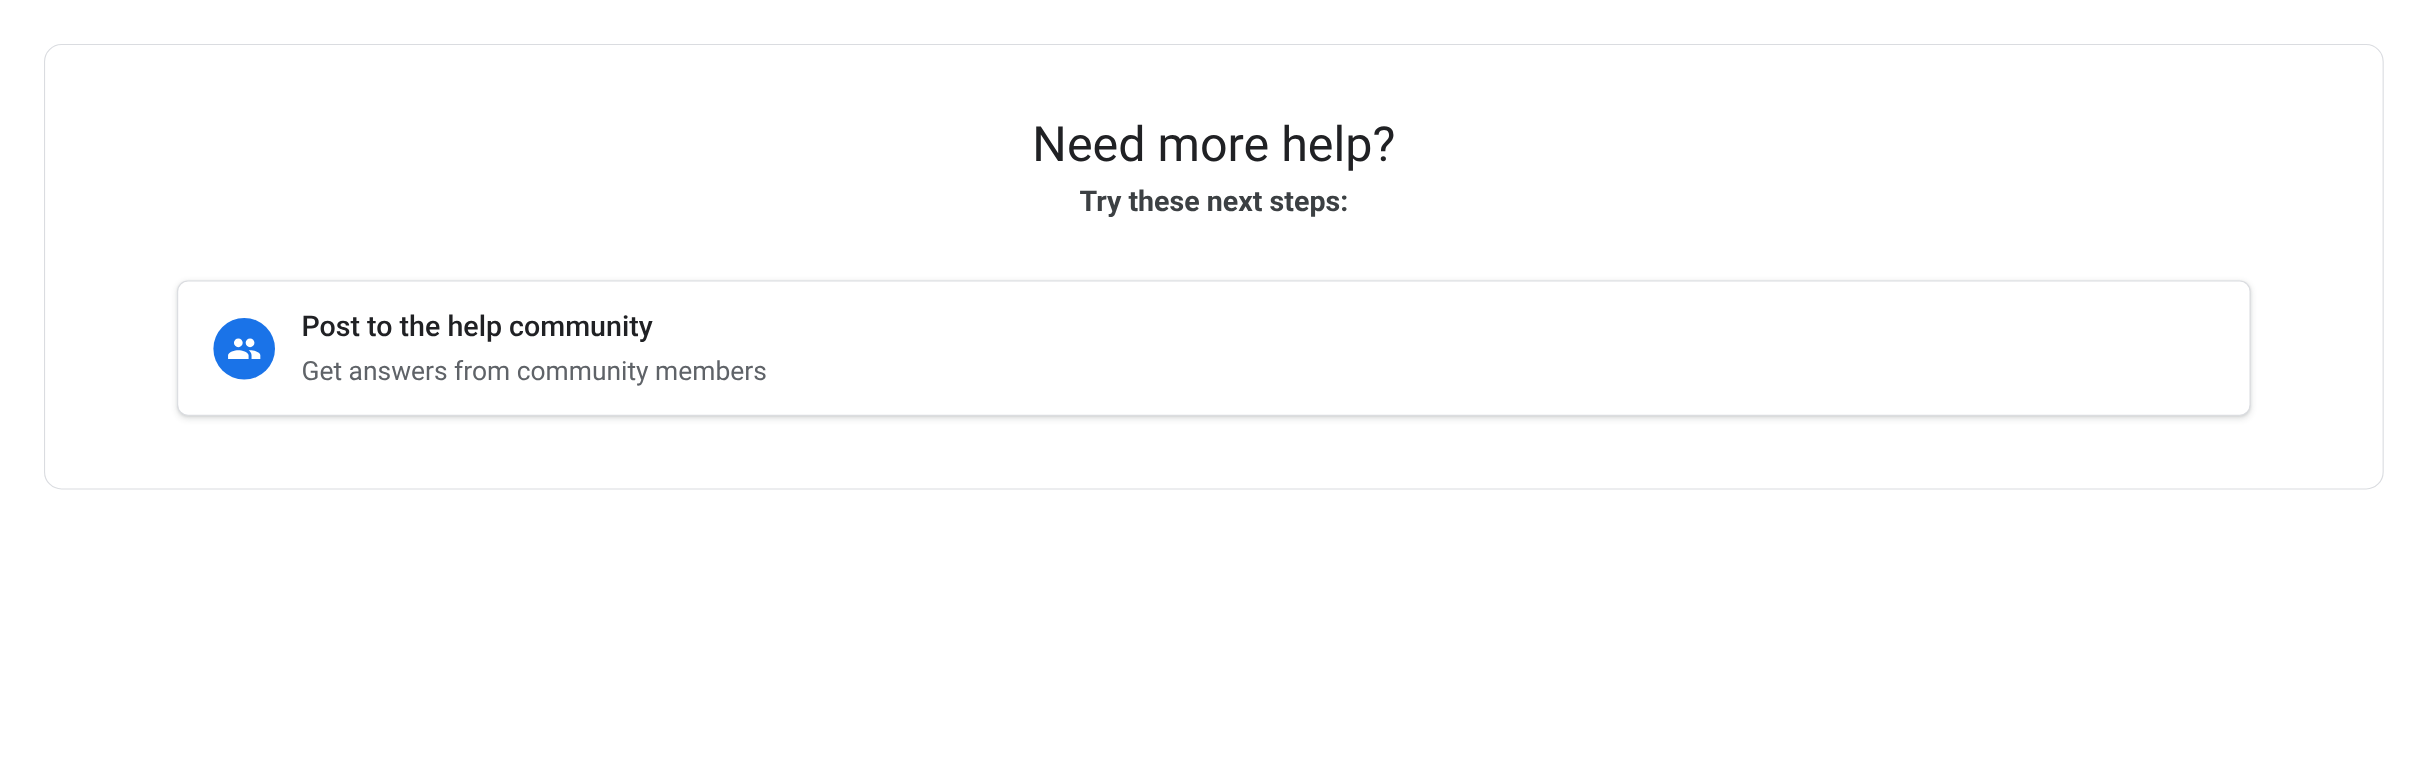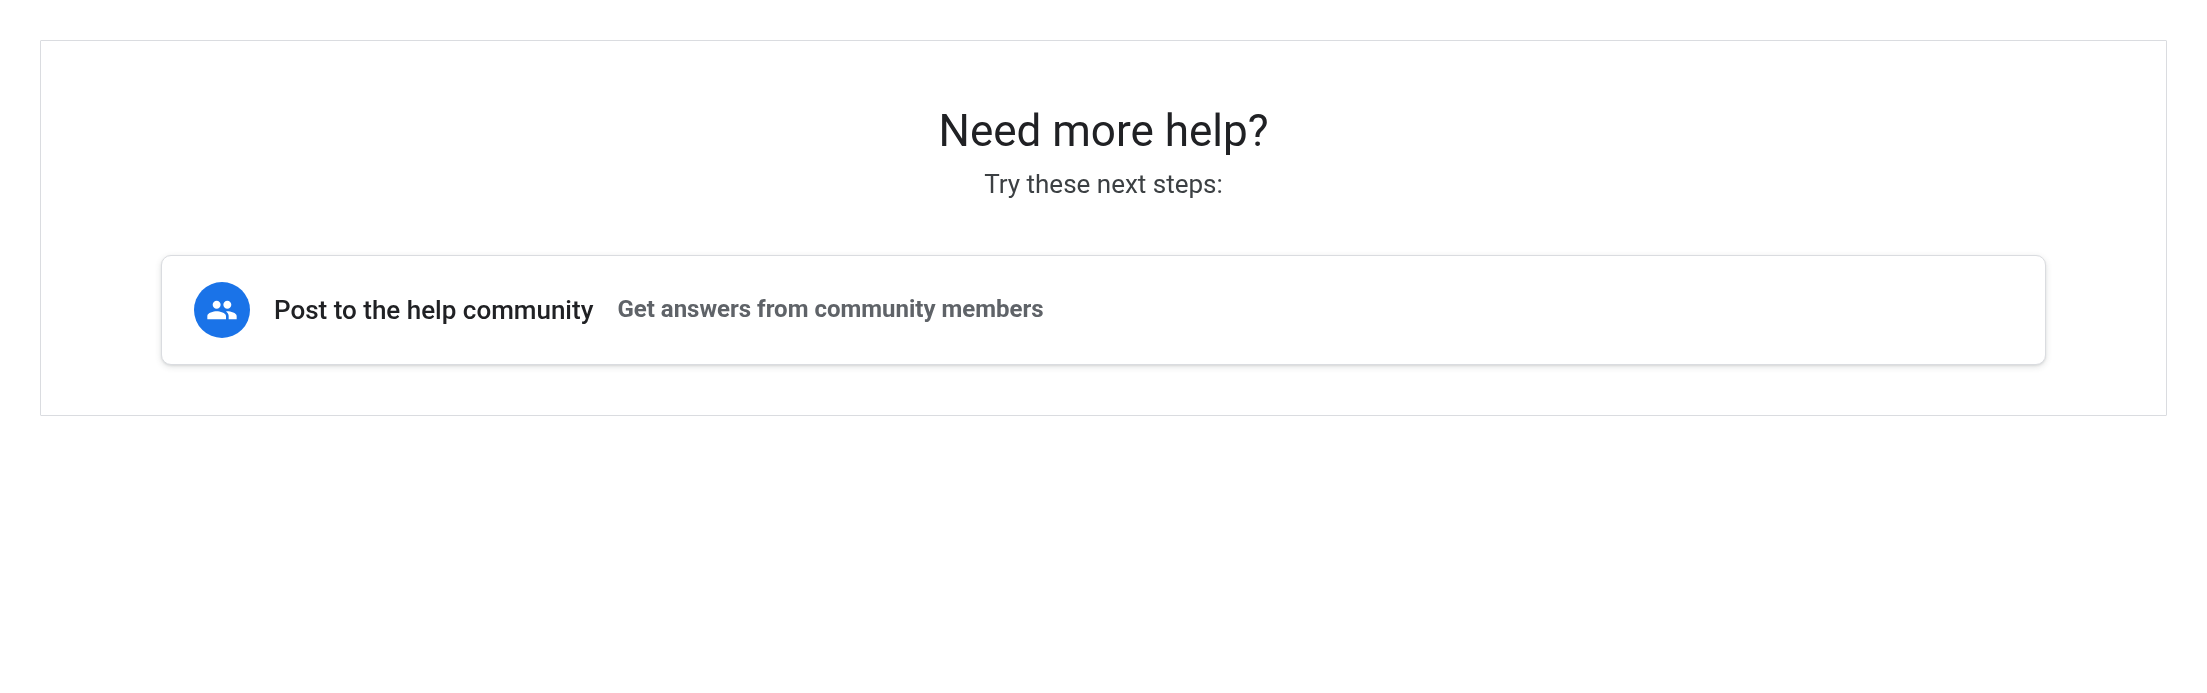--- a/index.html
+++ b/index.html
@@ -7,34 +7,34 @@
       padding: 0;
       box-sizing: border-box;
     }
     body {
       font-family: 'Google Sans', 'Roboto', Arial, sans-serif;
       background: #fff;
       padding: 40px;
     }
     .help-container {
       border: 1px solid #dadce0;
-      border-radius: 1px;
-      padding: 64px 120px 50px;
+      border-radius: 16px;
+      padding: 64px 120px 66px;
       max-width: 100%;
     }
     .heading {
       font-size: 44px;
       font-weight: 400;
       color: #202124;
       text-align: center;
       margin-bottom: 12px;
     }
     .subheading {
       font-size: 26px;
-      font-weight: 400;
+      font-weight: 700;
       color: #3c4043;
       text-align: center;
       margin-bottom: 56px;
     }
     .cards {
       display: flex;
       gap: 36px;
       justify-content: center;
     }
     .card {
@@ -60,30 +60,31 @@
       align-items: center;
       justify-content: center;
     }
     .icon-circle svg {
       width: 32px;
       height: 32px;
       fill: #fff;
     }
     .card-text {
       display: flex;
-      gap: 24px;
+      flex-direction: column;
+      gap: 11px;
     }
     .card-title {
       font-size: 26px;
       font-weight: 500;
       color: #202124;
     }
     .card-desc {
       font-size: 24px;
-      font-weight: 700;
+      font-weight: 400;
       color: #5f6368;
     }
   </style>
 </head>
 <body>
 
 <div class="help-container">
   <h1 class="heading">Need more help?</h1>
   <p class="subheading">Try these next steps:</p>
 

